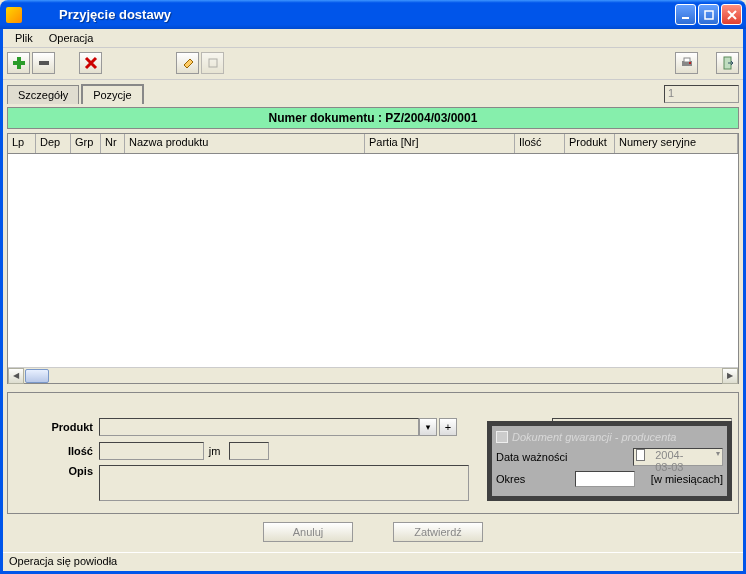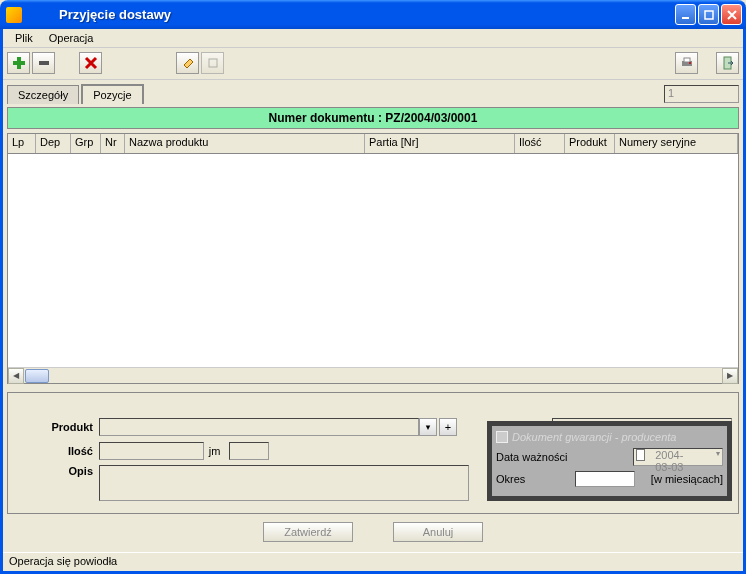--- a/index.html
+++ b/index.html
@@ -406,22 +406,22 @@
       </div>
       <div class="w-row">
         <div class="w-lbl">Okres</div>
         <div class="w-inp"></div>
         <div style="flex:1;text-align:right;color:#000">[w miesiącach]</div>
       </div>
     </div>
   </div>
 
   <div class="bottom-btns">
+    <button class="dlg-btn">Anuluj</button>
     <button class="dlg-btn">Zatwierdź</button>
-    <button class="dlg-btn">Anuluj</button>
   </div>
 
   <div style="flex:1"></div>
 
   <div class="statusbar">
     <span>Operacja się powiodła</span>
   </div>
 
 </div>
 

